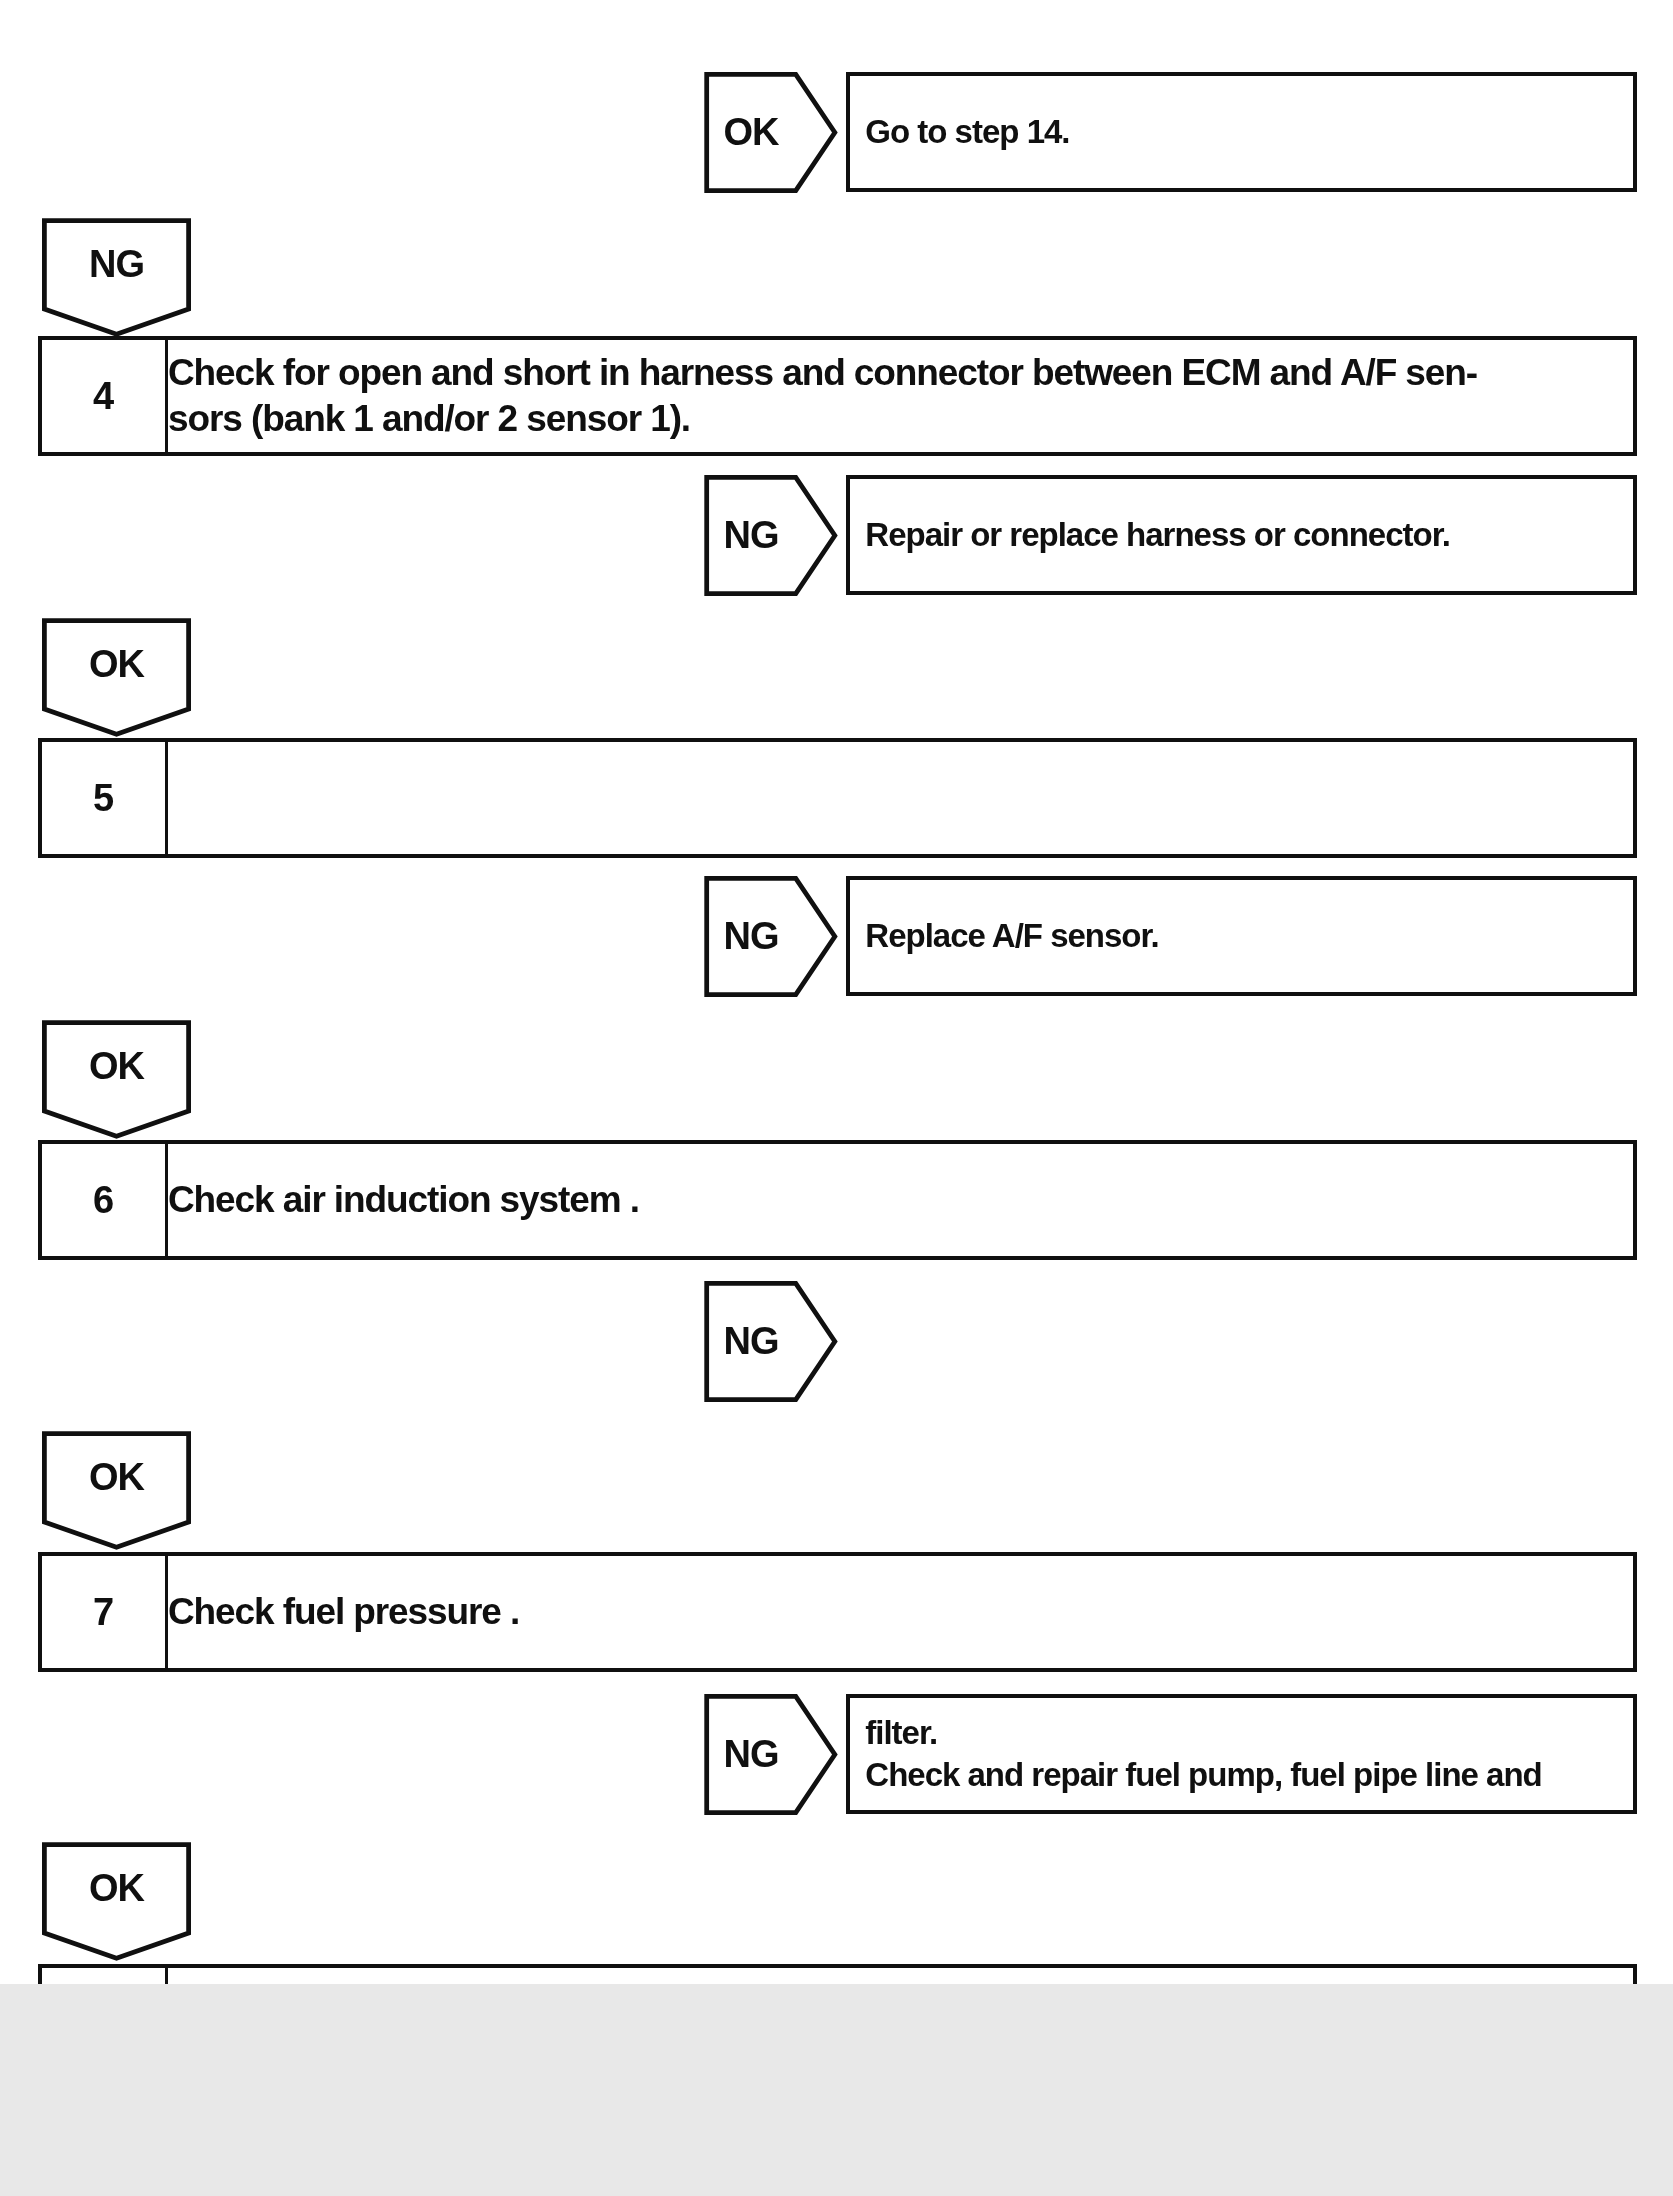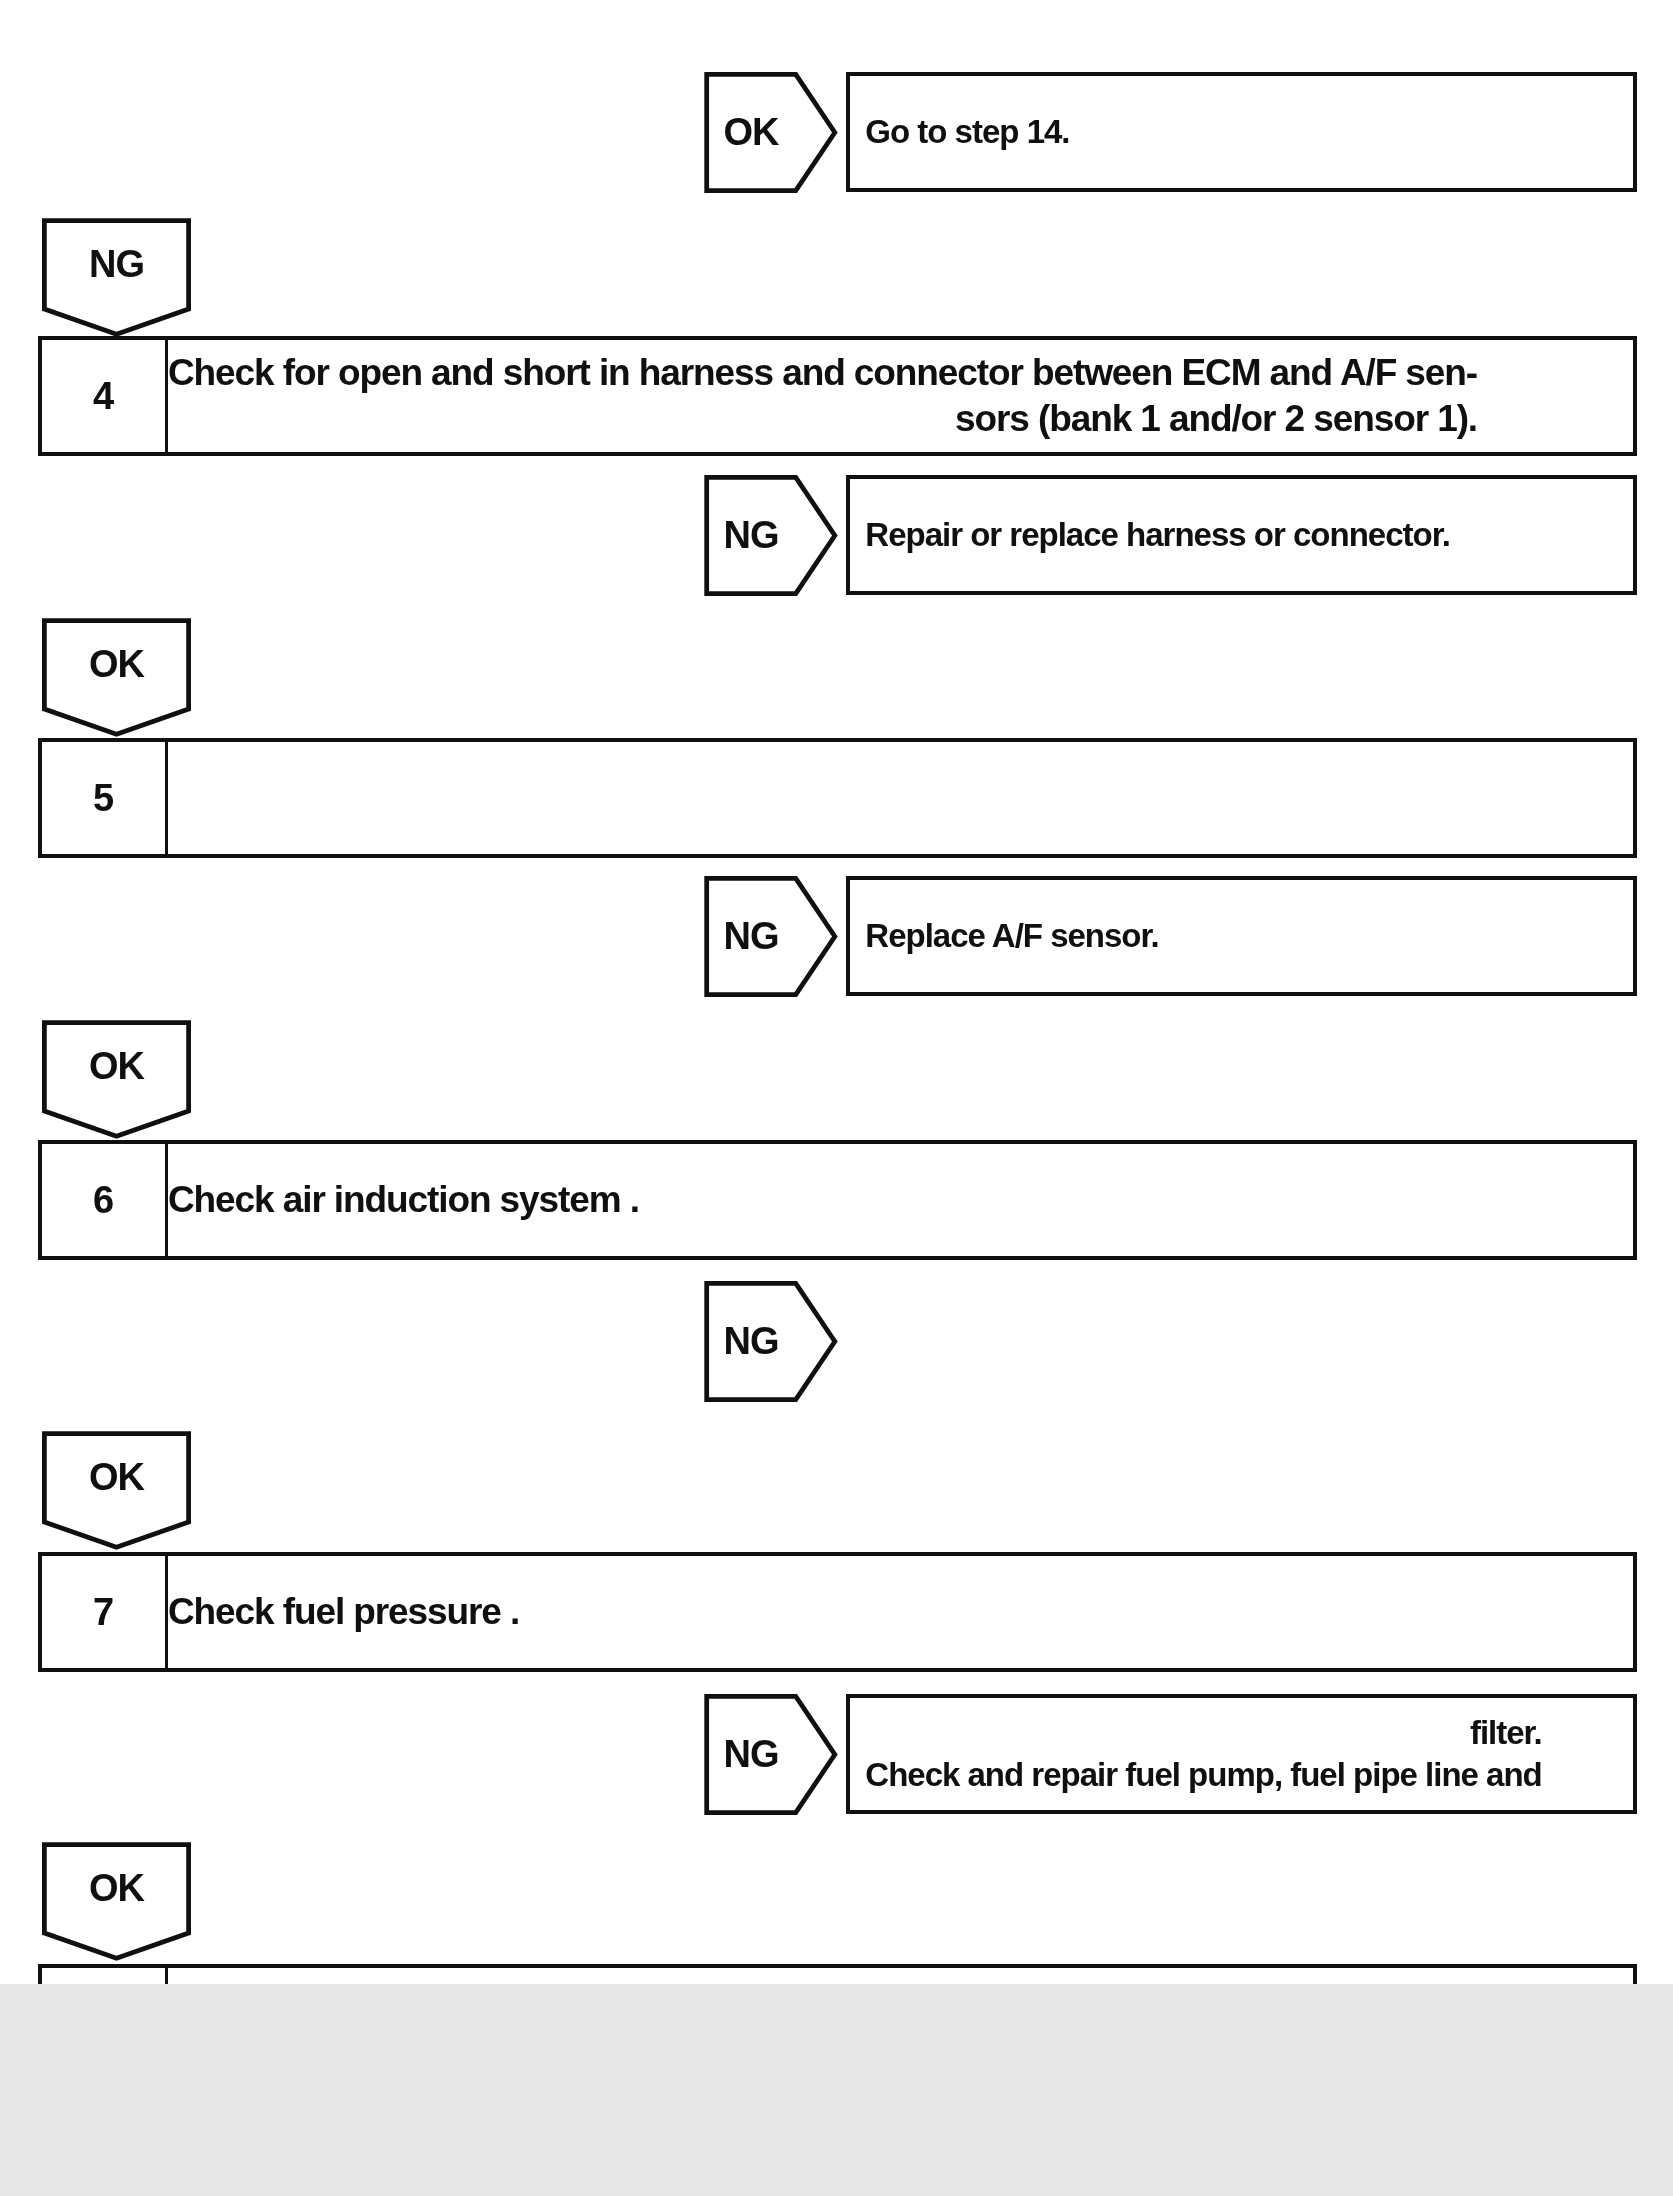--- a/index.html
+++ b/index.html
@@ -12,21 +12,20 @@
     overflow:hidden;
   }
   
   .box{
     position:absolute;
     box-sizing:border-box;
     background:#ffffff;
     border:4.8px solid #101010;
     display:flex;
     align-items:center;
-    text-align:right;
   }
   
   .step{left:38px;width:1599px;height:120px;padding:0;}
   .step-num{
     box-sizing:border-box;
     width:126px;height:100%;
     border-right:3.8px solid #101010;
     display:flex;align-items:center;justify-content:center;
     font-weight:bold;font-size:38px;
     flex:0 0 auto;

